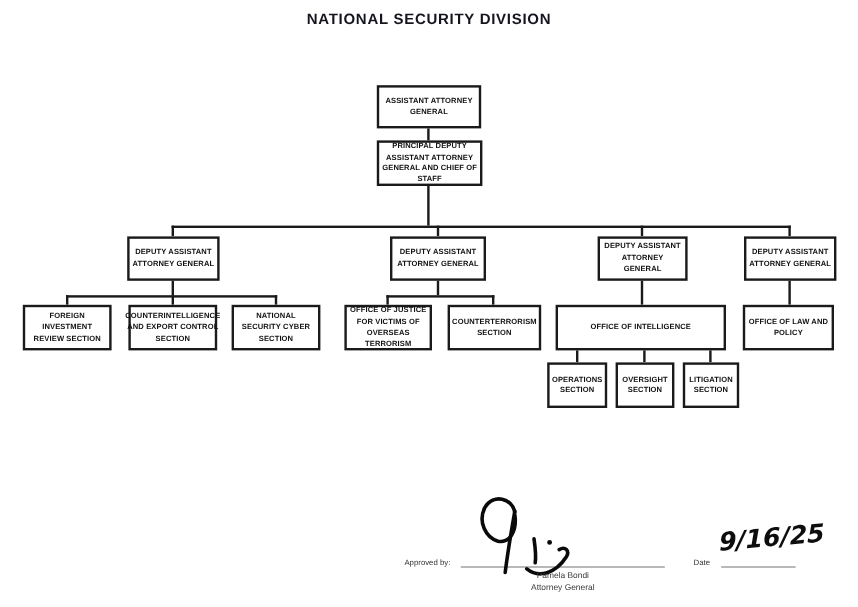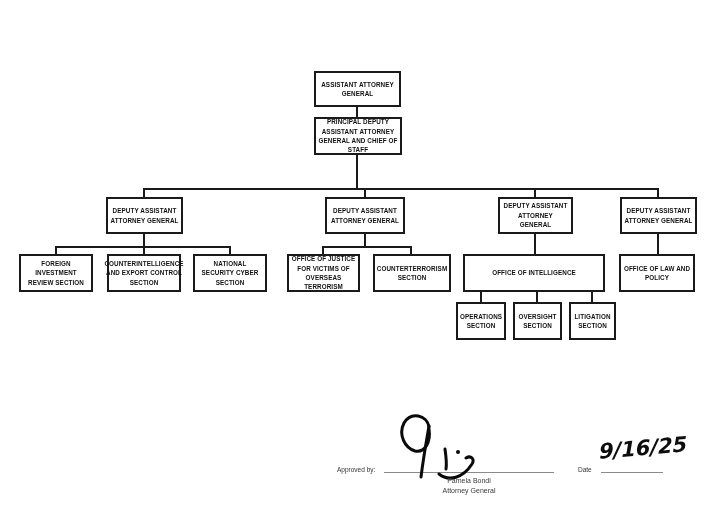--- a/index.html
+++ b/index.html
@@ -39,20 +39,21 @@
     font-style:italic;font-weight:600;font-size:21px;color:#0d0d0d;
     transform:rotate(-5deg) skewX(-4deg);
     white-space:nowrap;
   }
 </style>
 </head>
 <body>
 
 <div id="canvas">
 
+  <div class="title">NATIONAL SECURITY DIVISION</div>
 
   <div class="box" style="left:314px;top:71px;width:87px;height:36px">ASSISTANT ATTORNEY GENERAL</div>
   <div class="box" style="left:314px;top:117px;width:88px;height:38px">PRINCIPAL DEPUTY ASSISTANT ATTORNEY GENERAL AND CHIEF OF STAFF</div>
 
   <div class="ln" style="left:356px;top:107px;width:2px;height:10px"></div>
   <div class="ln" style="left:356px;top:155px;width:2px;height:33px"></div>
   <div class="ln" style="left:143px;top:188px;width:516px;height:2px"></div>
   <div class="ln" style="left:143px;top:188px;width:2px;height:9px"></div>
   <div class="ln" style="left:364px;top:188px;width:2px;height:9px"></div>
   <div class="ln" style="left:534px;top:188px;width:2px;height:9px"></div>

